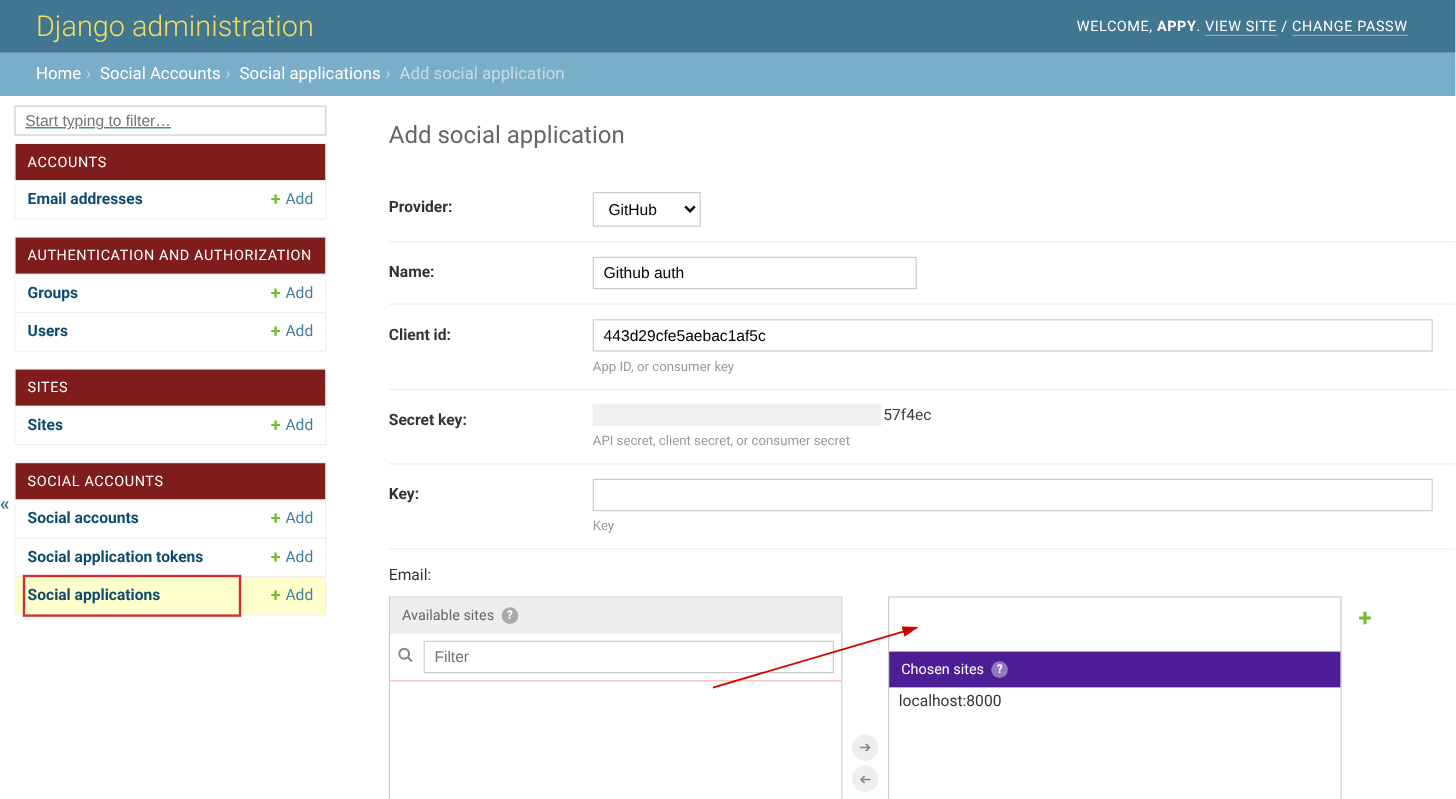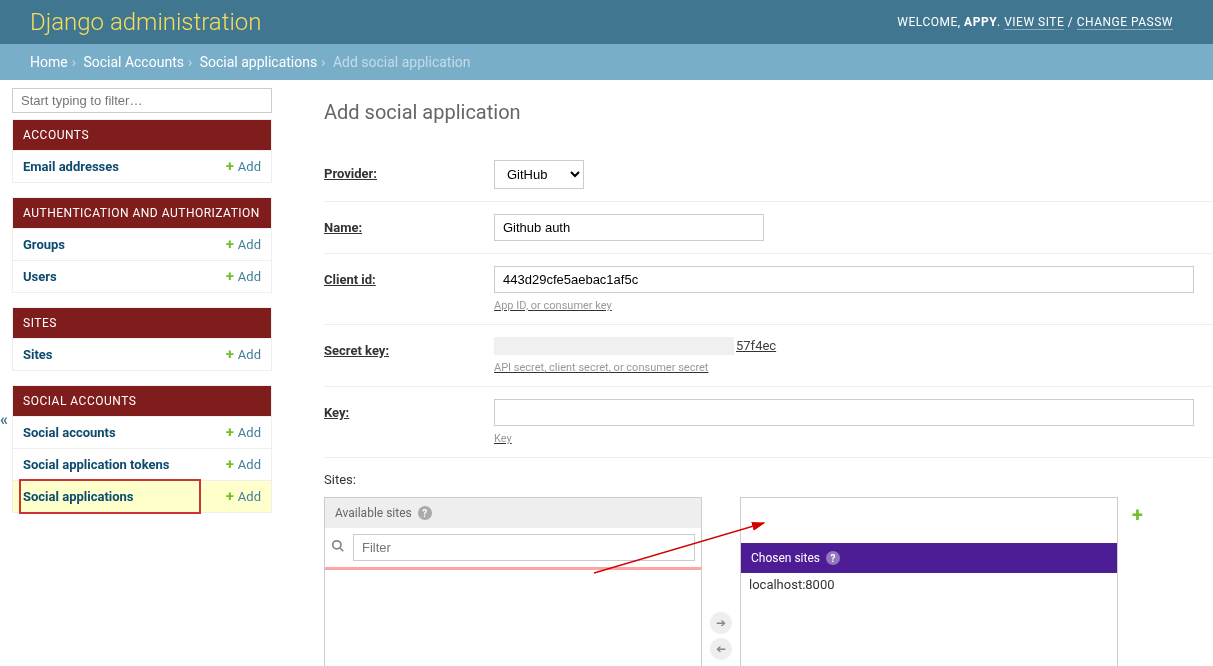--- a/index.html
+++ b/index.html
@@ -13,56 +13,56 @@
 .header-user strong { font-weight: bold; }
 
 .breadcrumbs { background: #79aec8; color: #c4dce8; padding: 10px 30px; font-size: 14px; }
 .breadcrumbs a { color: #fff; }
 .breadcrumbs .sep { color: #c4dce8; margin: 0 4px; }
 
 .container { display: flex; }
 .sidebar { width: 284px; padding: 8px 12px 8px 12px; position: relative; }
 .toggle-sidebar { position: absolute; left: 0; top: 330px; color: #417690; font-weight: bold; font-size: 16px; cursor: pointer; }
 
-.filter-input { width: 100%; padding: 4px 8px; border: 1px solid #ccc; font-size: 13px; color: #be185d; margin-bottom: 6px; }
+.filter-input { width: 100%; padding: 4px 8px; border: 1px solid #ccc; font-size: 13px; color: #15803d; margin-bottom: 6px; text-decoration: underline; }
 
 .module { margin-bottom: 14px; border: 1px solid #eee; background: #fff; }
 .module-caption { background: #7f1d1d; color: #fff; text-transform: uppercase; font-size: 12px; padding: 8px 10px; letter-spacing: 0.5px; position: relative; }
 .module-row { display: flex; justify-content: space-between; align-items: center; padding: 8px 10px; border-top: 1px solid #eee; background: #fff; }
 .module-row:first-of-type { border-top: none; }
 .module-row a.model-link { color: #0c4a6e; font-weight: bold; font-size: 13px; }
 .addlink { color: #70bf2b; font-size: 13px; display: flex; align-items: center; gap: 4px; }
 .addlink .plus { color: #70bf2b; font-weight: bold; font-size: 15px; line-height: 1; }
 .addlink span.lbl { color: #447e9b; }
 
 .module-row.highlight { background: #ffffcc; position: relative; }
 .highlight-box { position: absolute; left: 6px; top: -2px; right: 70px; bottom: -2px; border: 2px solid #cc3333; pointer-events:none; }
 
 .content { flex: 1; padding: 20px 0 20px 40px; }
 .content h1 { font-size: 20px; font-weight: 400; color: #666; margin-bottom: 24px; }
 
-.form-row { display: flex; align-items: flex-start; padding: 12px 0; border-bottom: 1px solid #eee; text-decoration: underline; }
+.form-row { display: flex; align-items: flex-start; padding: 12px 0; border-bottom: 1px solid #eee; }
 .form-row label { width: 170px; font-size: 13px; font-weight: bold; color: #333; padding-top: 6px; }
 .form-row .field { flex: 1; }
 .form-row select, .form-row input[type=text] { padding: 5px 8px; border: 1px solid #ccc; font-size: 13px; background: #fff; }
 .form-row select { width: 90px; }
 .form-row input.name-input { width: 270px; }
 .form-row input.wide-input { width: 700px; max-width: 100%; }
 .help { font-size: 11px; color: #999; margin-top: 6px; }
 .secret-mask { display:inline-block; width: 240px; height: 18px; background: #f0f0f0; vertical-align: middle; border:1px solid #eee; }
 
 .sites-row { padding: 14px 0; }
 .sites-label { font-size: 13px; color: #333; margin-bottom: 10px; display: block; }
 .selector { display: flex; gap: 8px; align-items: flex-start; }
 .selector-box { width: 378px; border: 1px solid #ccc; background: #fff; position: relative; }
 .selector-header { background: #eee; color: #666; font-size: 12px; padding: 8px 10px; display: flex; align-items: flex-end; gap: 6px; }
 .selector-header.chosen { background: #4c1d95; color: #fff; margin-top: 45px; }
 .help-icon { width: 14px; height: 14px; border-radius: 50%; background: #aaa; color: #fff; font-size: 10px; display: inline-flex; align-items:center; justify-content:center; font-weight:bold; }
 .help-icon.light { background: rgba(255,255,255,0.4); }
-.selector-filter { padding: 6px; border-bottom: 3px solid #fca5a5; display: flex; align-items: center; gap: 8px; }
+.selector-filter { padding: 6px; border-bottom: 1px solid #fca5a5; display: flex; align-items: center; gap: 8px; }
 .selector-filter input { flex:1; padding: 5px 8px; border: 1px solid #ccc; font-size: 13px; }
 .search-ico { color: #999; font-size: 14px; }
 .selector-list { height: 100px; overflow-y: scroll; background: #fff; font-size: 13px; padding: 4px 8px; color: #333; }
 .selector-arrows { display:flex; flex-direction:column; gap:4px; align-self:center; margin-top: 60px;}
 .arrow-btn { width: 22px; height:22px; border-radius:50%; background:#eee; color:#888; display:flex; align-items:center; justify-content:center; font-size:12px; cursor:pointer; border: none;}
 .add-related { color:#70bf2b; font-size:20px; font-weight:bold; align-self:flex-start; margin-top:6px; margin-left:6px; cursor:pointer; }
 .arrow-svg { position: absolute; }
 </style>
 </head>
 <body>
@@ -190,21 +190,21 @@
 
     <div class="form-row">
       <label>Key:</label>
       <div class="field">
         <input type="text" class="wide-input" value="" style="">
         <div class="help">Key</div>
       </div>
     </div>
 
     <div class="sites-row" style="position:relative;">
-      <span class="sites-label">Sites:</span>
+      <span class="sites-label">Email:</span>
       <div class="selector">
         <div class="selector-box">
           <div class="selector-header">
             <span>Available sites</span>
             <span class="help-icon">?</span>
           </div>
           <div class="selector-filter">
             <span class="search-ico">
               <svg width="14" height="14" viewBox="0 0 24 24" fill="none" stroke="#888" stroke-width="3">
                   <circle cx="10" cy="10" r="7"></circle>

